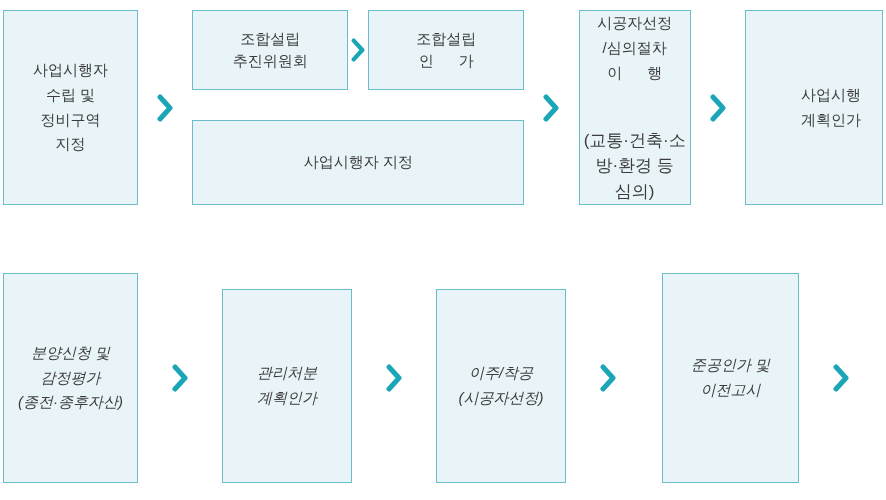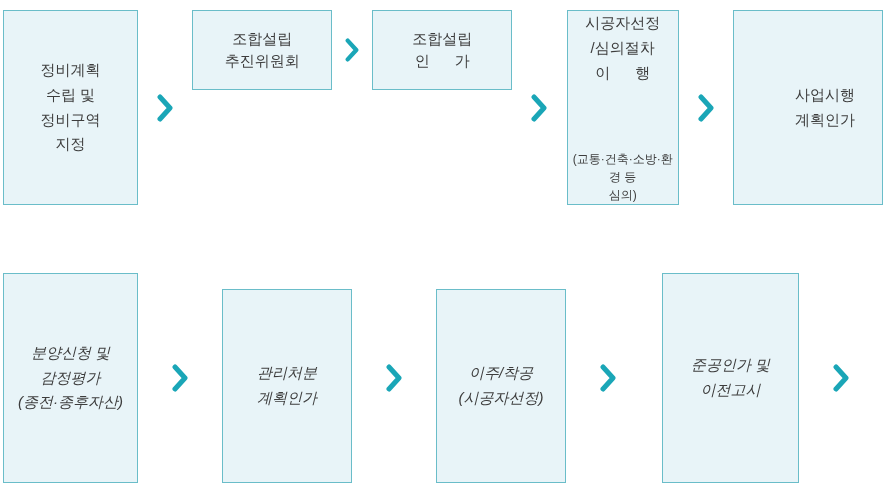--- a/index.html
+++ b/index.html
@@ -44,21 +44,21 @@
     line-height: 1.65;
     flex: 0 0 auto;
   }
   .box-text {
     white-space: pre-wrap;
     display: block;
   }
   .box-subtext {
     white-space: pre-wrap;
     display: block;
-    font-size: 12px;
+    font-size: 17px;
     line-height: 1.5;
     margin-top: 2px;
   }
   .arrow-cell {
     flex: 1 1 0;
     display: flex;
     align-items: center;
     justify-content: center;
     min-width: 30px;
   }
@@ -79,47 +79,47 @@
     flex-direction: column;
     box-sizing: border-box;
   }
   .group-top {
     display: flex;
     align-items: stretch;
     height: 80px;
     flex: 0 0 80px;
   }
   .group-top .box {
-    width: 140px;
+    width: 156px;
     line-height: 1.5;
   }
   .group-top .arrow-cell {
     min-width: 20px;
   }
   .group-bottom {
     margin-top: 30px;
     flex: 1 1 auto;
     width: 100%;
   }
   
   .w135 { width: 135px; }
   .w140 { width: 112px; justify-content: space-between; }
-  .w138 { width: 150px; padding-left: 34px; }
+  .w138 { width: 138px; padding-left: 34px; }
   .w130 { width: 130px; margin-top: 16px; }
   .w137 { width: 137px; margin-left: 12px; }
 </style>
 </head>
 <body>
 
 <div class="canvas">
 
   <div class="row row1">
 
     <div class="box w135">
-      <span class="box-text">정비계획
+      <span class="box-text">사업시행자
 수립 및
 정비구역
 지정</span>
     </div>
 
     <div class="arrow-cell">
       <svg class="chev" width="18" height="28" viewBox="0 0 18 28" aria-hidden="true">
           <path d="M4 3 L14 14 L4 25"></path>
         </svg>
     </div>
@@ -133,20 +133,23 @@
         <div class="arrow-cell">
           <svg class="chev" width="16" height="24" viewBox="0 0 18 28" aria-hidden="true">
               <path d="M4 3 L14 14 L4 25"></path>
             </svg>
         </div>
         <div class="box">
           <span class="box-text">조합설립
 인      가</span>
         </div>
       </div>
+      <div class="box group-bottom">
+        <span class="box-text">사업시행자 지정</span>
+      </div>
     </div>
 
     <div class="arrow-cell">
       <svg class="chev" width="18" height="28" viewBox="0 0 18 28" aria-hidden="true">
           <path d="M4 3 L14 14 L4 25"></path>
         </svg>
     </div>
 
     <div class="box w140">
       <span class="box-text">시공자선정

